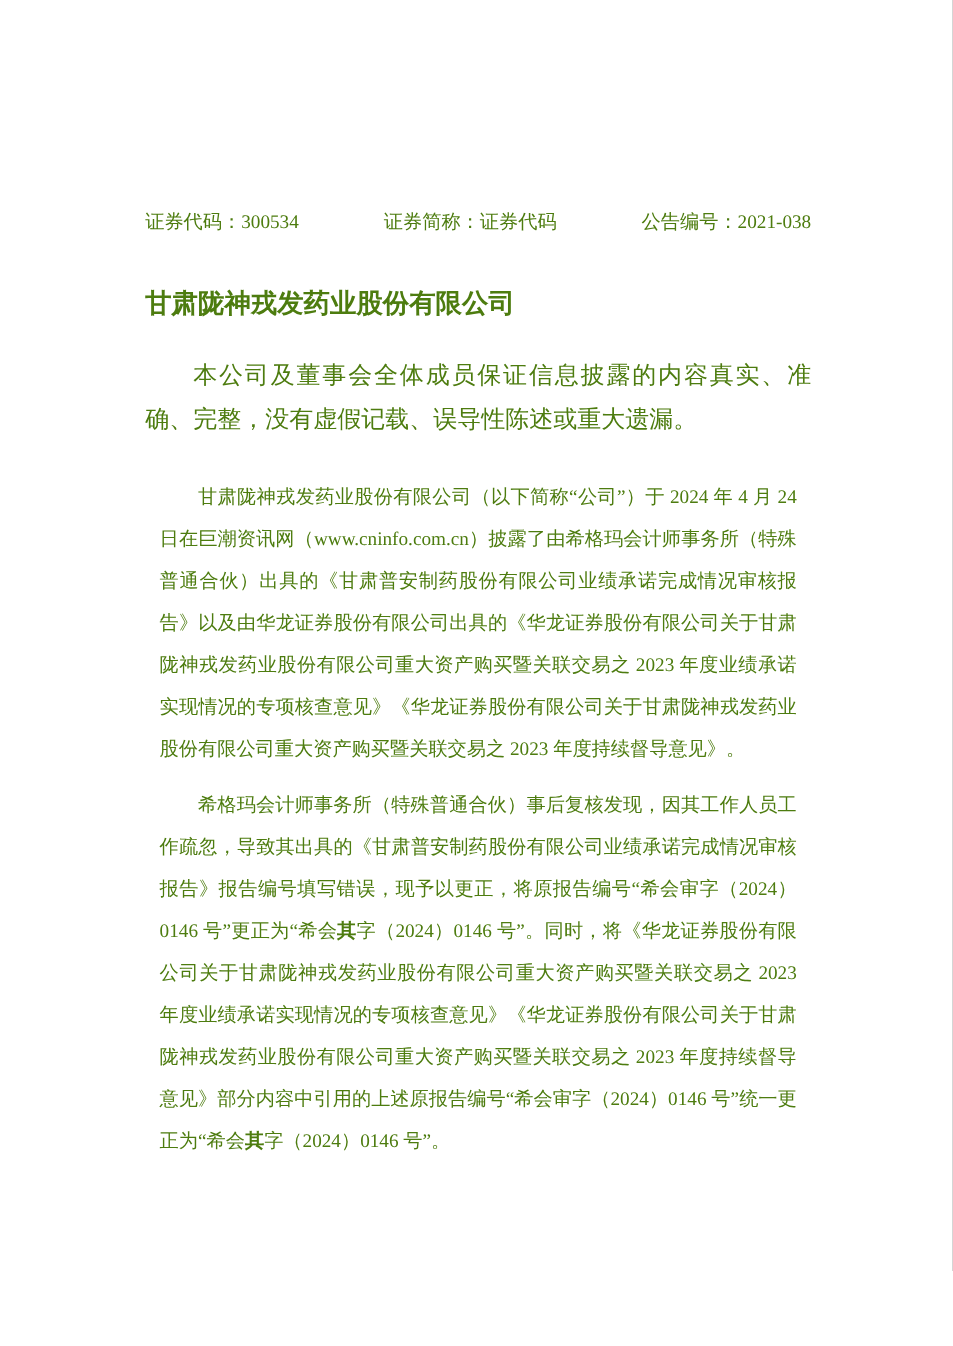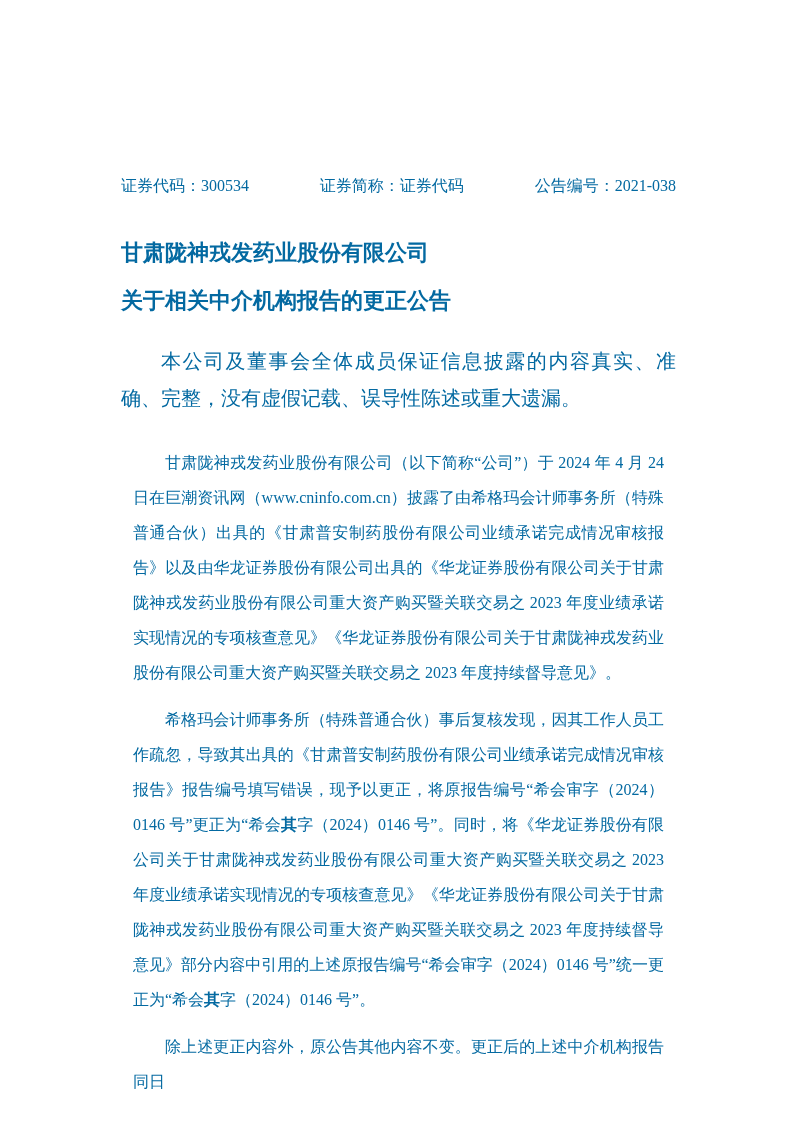--- a/index.html
+++ b/index.html
@@ -1,21 +1,21 @@
 <!DOCTYPE html>
 <html><head>
 <meta charset="utf-8">
 <style>
   * { box-sizing: border-box; }
   html, body { margin: 0; padding: 0; background: #888; }
   .page {
     width: 794px;
     height: 1122px;
     background: #ffffff;
-    color: #0369a1;
+    color: #4d7c0f;
     font-family: "Liberation Serif", "DejaVu Serif", serif;
     padding: 176px 118px 40px 121px;
     overflow: hidden;
     position: relative;
   }
   .doc-header {
     display: flex;
     justify-content: space-between;
     align-items: baseline;
     font-size: 16px;
@@ -54,24 +54,22 @@
 <div class="page">
 
   <div class="doc-header">
     <span>证券代码：300534</span>
     <span>证券简称：证券代码</span>
     <span>公告编号：2021-038</span>
   </div>
 
   <h1 class="doc-title">
     <span class="title-line">甘肃陇神戎发药业股份有限公司</span>
-    <span class="title-line">关于相关中介机构报告的更正公告</span>
   </h1>
 
   <p class="disclaimer">本公司及董事会全体成员保证信息披露的内容真实、准确、完整，没有虚假记载、误导性陈述或重大遗漏。</p>
 
   <div class="doc-body">
     <p class="para"><span>甘肃陇神戎发药业股份有限公司（以下简称“公司”）于 2024 年 4 月 24 日在巨潮资讯网（www.cninfo.com.cn）披露了由希格玛会计师事务所（特殊普通合伙）出具的《甘肃普安制药股份有限公司业绩承诺完成情况审核报告》以及由华龙证券股份有限公司出具的《华龙证券股份有限公司关于甘肃陇神戎发药业股份有限公司重大资产购买暨关联交易之 2023 年度业绩承诺实现情况的专项核查意见》《华龙证券股份有限公司关于甘肃陇神戎发药业股份有限公司重大资产购买暨关联交易之 2023 年度持续督导意见》。</span></p>
     <p class="para"><span>希格玛会计师事务所（特殊普通合伙）事后复核发现，因其工作人员工作疏忽，导致其出具的《甘肃普安制药股份有限公司业绩承诺完成情况审核报告》报告编号填写错误，现予以更正，将原报告编号“希会审字（2024）0146 号”更正为“希会</span><b>其</b><span>字（2024）0146 号”。同时，将《华龙证券股份有限公司关于甘肃陇神戎发药业股份有限公司重大资产购买暨关联交易之 2023 年度业绩承诺实现情况的专项核查意见》《华龙证券股份有限公司关于甘肃陇神戎发药业股份有限公司重大资产购买暨关联交易之 2023 年度持续督导意见》部分内容中引用的上述原报告编号“希会审字（2024）0146 号”统一更正为“希会</span><b>其</b><span>字（2024）0146 号”。</span></p>
-    <p class="para"><span>除上述更正内容外，原公告其他内容不变。更正后的上述中介机构报告同日</span></p>
   </div>
 
 </div>
 
 </body></html>

